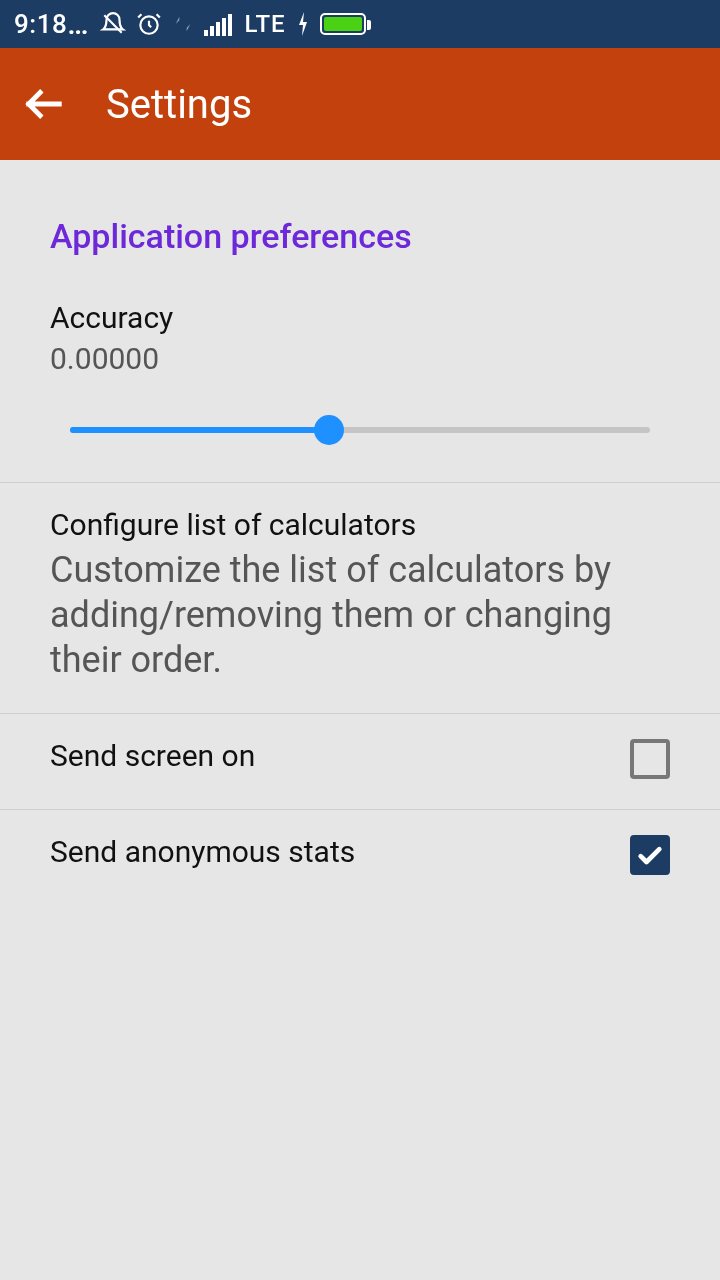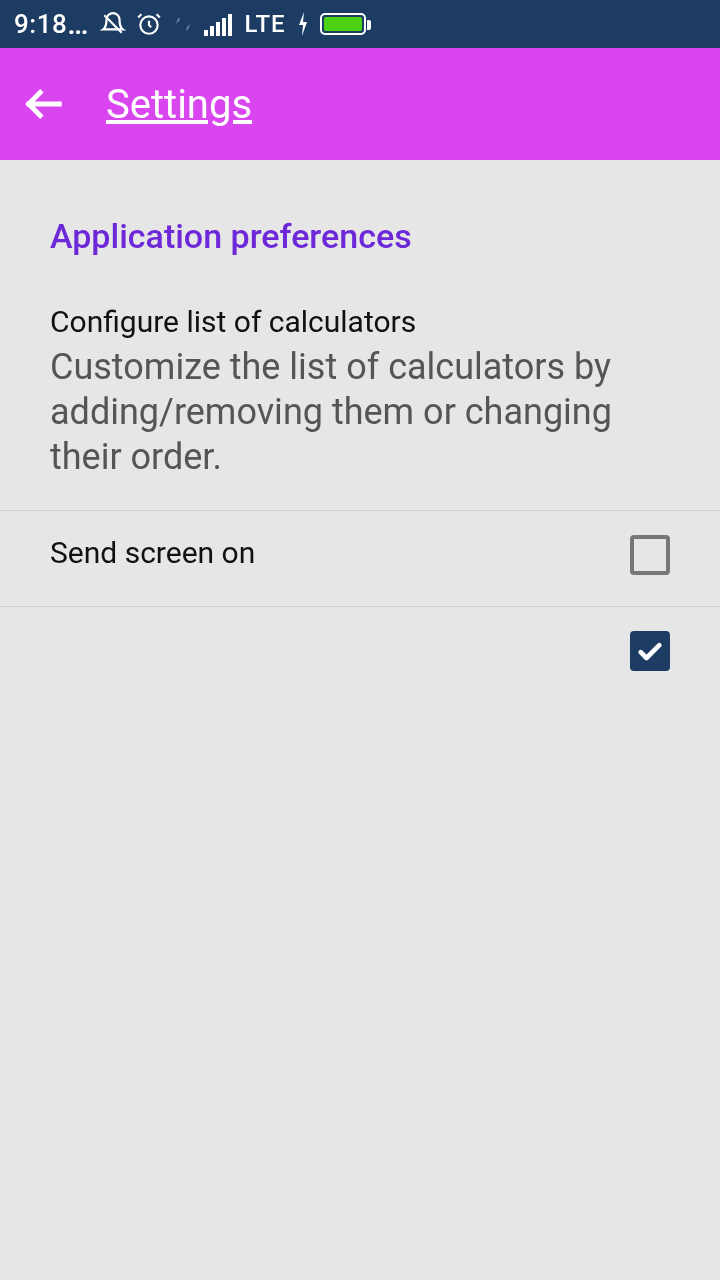--- a/index.html
+++ b/index.html
@@ -32,45 +32,44 @@
     position: relative; display:flex; align-items:center; padding:2px;
   }
   .battery-body::after {
     content:""; position:absolute; right:-7px; top:5px; width:4px; height:10px;
     background:#fff; border-radius:0 2px 2px 0;
   }
   .battery-fill { width: 100%; height:100%; background:#4cd215; border-radius:2px; }
 
   .appbar {
     height: 112px;
-    background: #d946ef;
+    background: #c2410c;
     color: #fff;
     display: flex;
     align-items: center;
     padding: 0 18px;
     gap: 36px;
-    text-decoration: underline;
   }
   .appbar .back { width: 52px; height: 52px; display:flex; align-items:center; justify-content:center; }
   .appbar .title { font-size: 40px; font-weight: 400; }
 
   .content { padding: 0; }
 
   .section-header {
     padding: 56px 50px 24px 50px;
     color: #6d28d9;
     font-size: 34px;
     font-weight: 500;
   }
 
   .pref {
     padding: 24px 50px 30px 50px;
     border-bottom: 1px solid #cfcfcf;
     display: flex;
-    align-items: flex-start;
+    align-items: center;
     gap: 24px;
   }
   .pref .texts { flex: 1; }
   .pref .title {
     color: #111;
     font-size: 30px;
     font-weight: 400;
     margin-bottom: 6px;
   }
   .pref .summary {
@@ -185,37 +184,48 @@
       <path d="M20 12H4M10 6l-6 6 6 6"></path>
     </svg>
   </div>
   <div class="title">Settings</div>
 </div>
 
 <div class="content">
 
   <div class="section-header">Application preferences</div>
 
+  <div class="accuracy-block">
+    <div class="title">Accuracy</div>
+    <div class="value">0.00000</div>
+    <div class="slider-wrap">
+      <div class="slider-track">
+        <div class="slider-fill"></div>
+      </div>
+      <div class="slider-thumb"></div>
+    </div>
+  </div>
 
   <div class="pref">
     <div class="texts">
       <div class="title">Configure list of calculators</div>
       <div class="summary">Customize the list of calculators by adding/removing them or changing their order.</div>
     </div>
   </div>
 
   <div class="pref">
     <div class="texts">
       <div class="title">Send screen on</div>
     </div>
     <div class="checkbox"></div>
   </div>
 
   <div class="pref" style="border-bottom:none;">
     <div class="texts">
+      <div class="title">Send anonymous stats</div>
     </div>
     <div class="checkbox checked">
       <svg width="28" height="28" viewBox="0 0 24 24" fill="none" stroke="#fff" stroke-width="4" stroke-linecap="round" stroke-linejoin="round">
         <polyline points="4 13 9 18 20 7"></polyline>
       </svg>
     </div>
   </div>
 
 </div>
 

